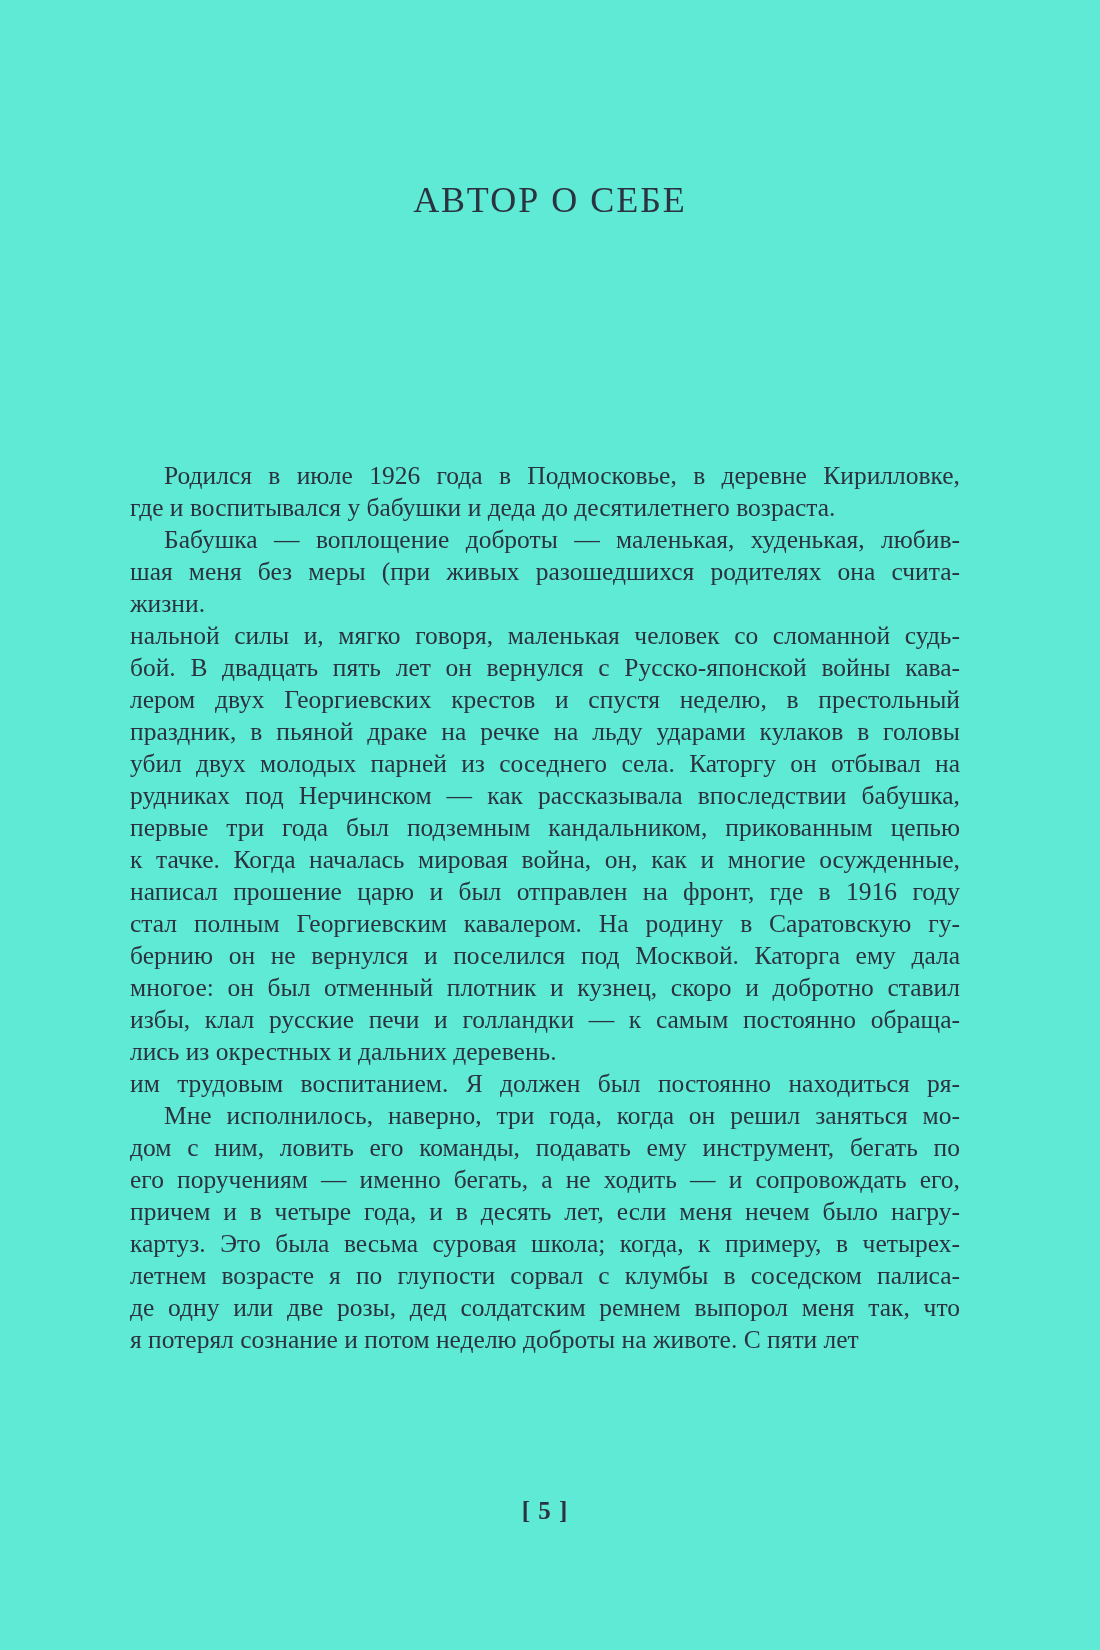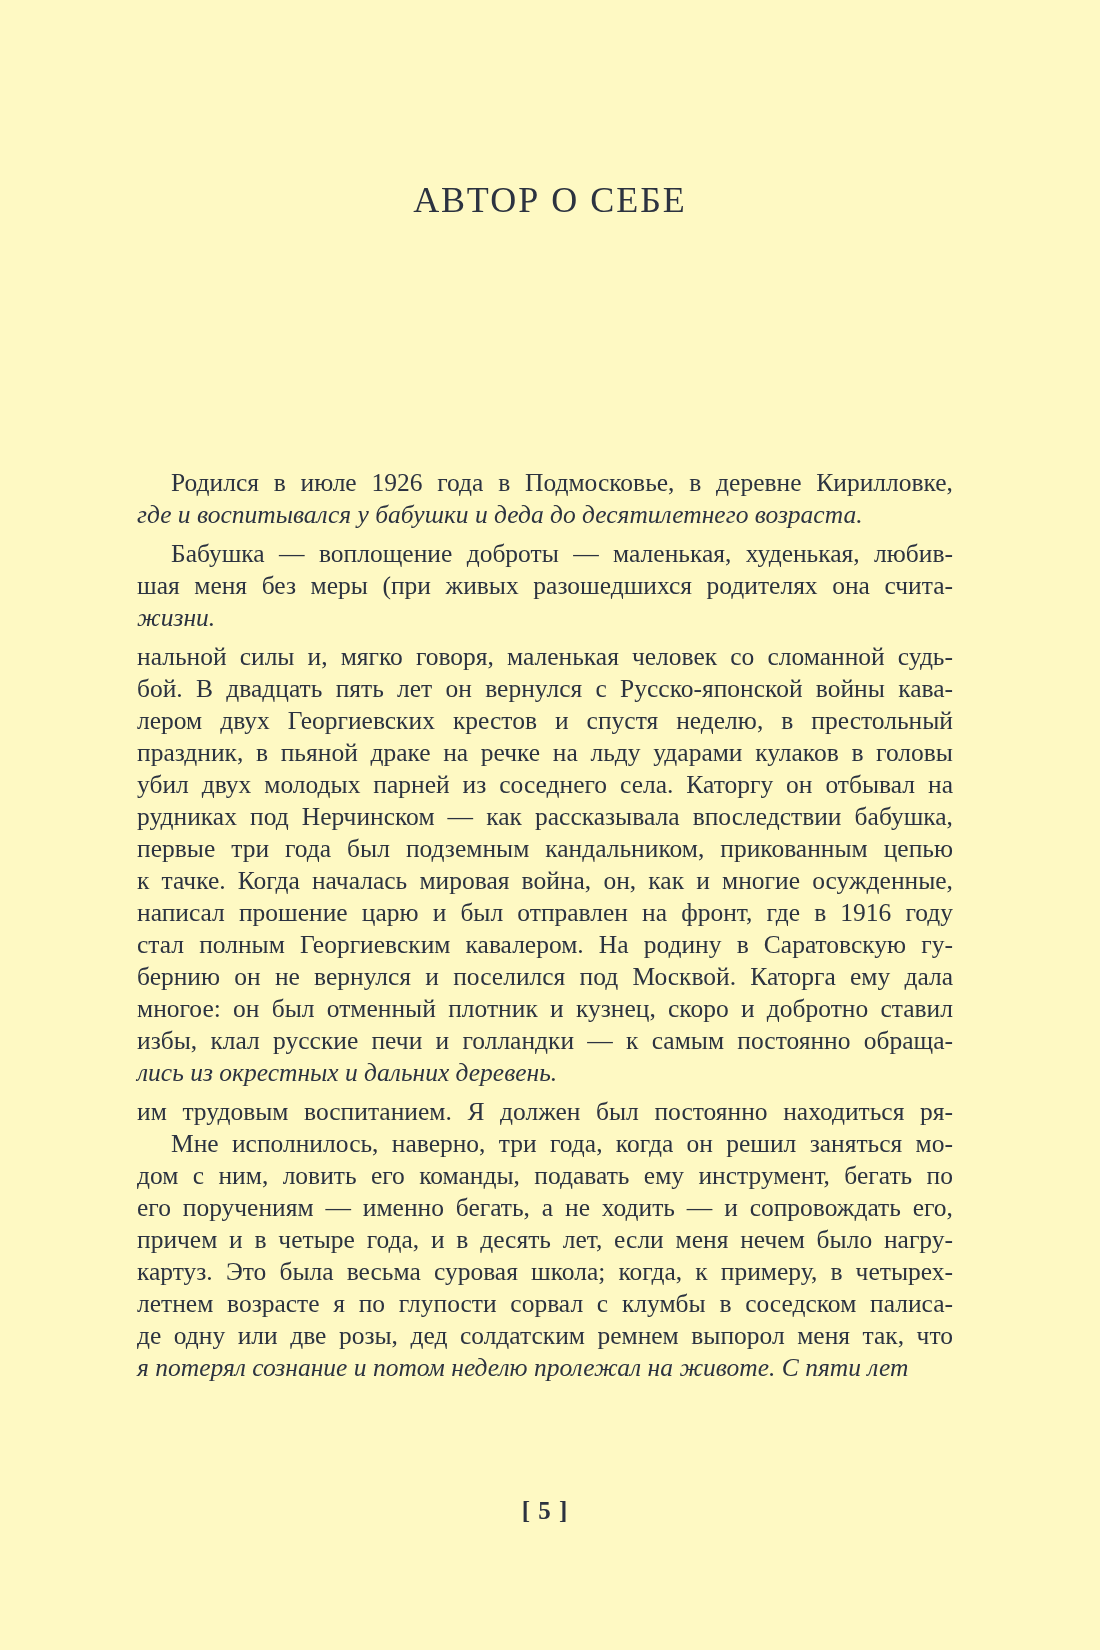--- a/index.html
+++ b/index.html
@@ -4,21 +4,21 @@
 <style>
   html, body {
     margin: 0;
     padding: 0;
     background: #fafaf7;
   }
   .page {
     position: relative;
     width: 1100px;
     height: 1650px;
-    background: #fef9c3;
+    background: #5eead4;
     font-family: "Liberation Serif", serif;
     color: #2c3340;
     overflow: hidden;
   }
   .chapter-title {
     position: absolute;
     top: 155px;
     left: 0;
     width: 100%;
     text-align: center;
@@ -29,35 +29,34 @@
   }
   .body-text {
     position: absolute;
     top: 460px;
     left: 130px;
     width: 830px;
     font-size: 25.5px;
     line-height: 32px;
   }
   .paragraph {
-    margin: 7px;
+    margin: 0;
     padding: 0;
   }
   .line {
     text-align: justify;
     text-align-last: justify;
     -moz-text-align-last: justify;
     white-space: normal;
   }
   .line.first {
     text-indent: 34px;
   }
   .line.last {
     text-align-last: left;
-    font-style: italic;
     -moz-text-align-last: left;
   }
   .page-number {
     position: absolute;
     top: 1497px;
     left: 130px;
     width: 830px;
     text-align: center;
     font-size: 25px;
     font-weight: bold;
@@ -99,18 +98,18 @@
       </div>
       <div class="paragraph">
         <div class="line">им трудовым воспитанием. Я должен был постоянно находиться ря-</div>
         <div class="line first">Мне исполнилось, наверно, три года, когда он решил заняться мо-</div>
         <div class="line">дом с ним, ловить его команды, подавать ему инструмент, бегать по</div>
         <div class="line">его поручениям — именно бегать, а не ходить — и сопровождать его,</div>
         <div class="line">причем и в четыре года, и в десять лет, если меня нечем было нагру-</div>
         <div class="line">картуз. Это была весьма суровая школа; когда, к примеру, в четырех-</div>
         <div class="line">летнем возрасте я по глупости сорвал с клумбы в соседском палиса-</div>
         <div class="line">де одну или две розы, дед солдатским ремнем выпорол меня так, что</div>
-        <div class="line last">я потерял сознание и потом неделю пролежал на животе. С пяти лет</div>
+        <div class="line last">я потерял сознание и потом неделю доброты на животе. С пяти лет</div>
       </div>
     </div>
 
   <div class="page-number">[ 5 ]</div>
 </div>
 
 </body></html>

